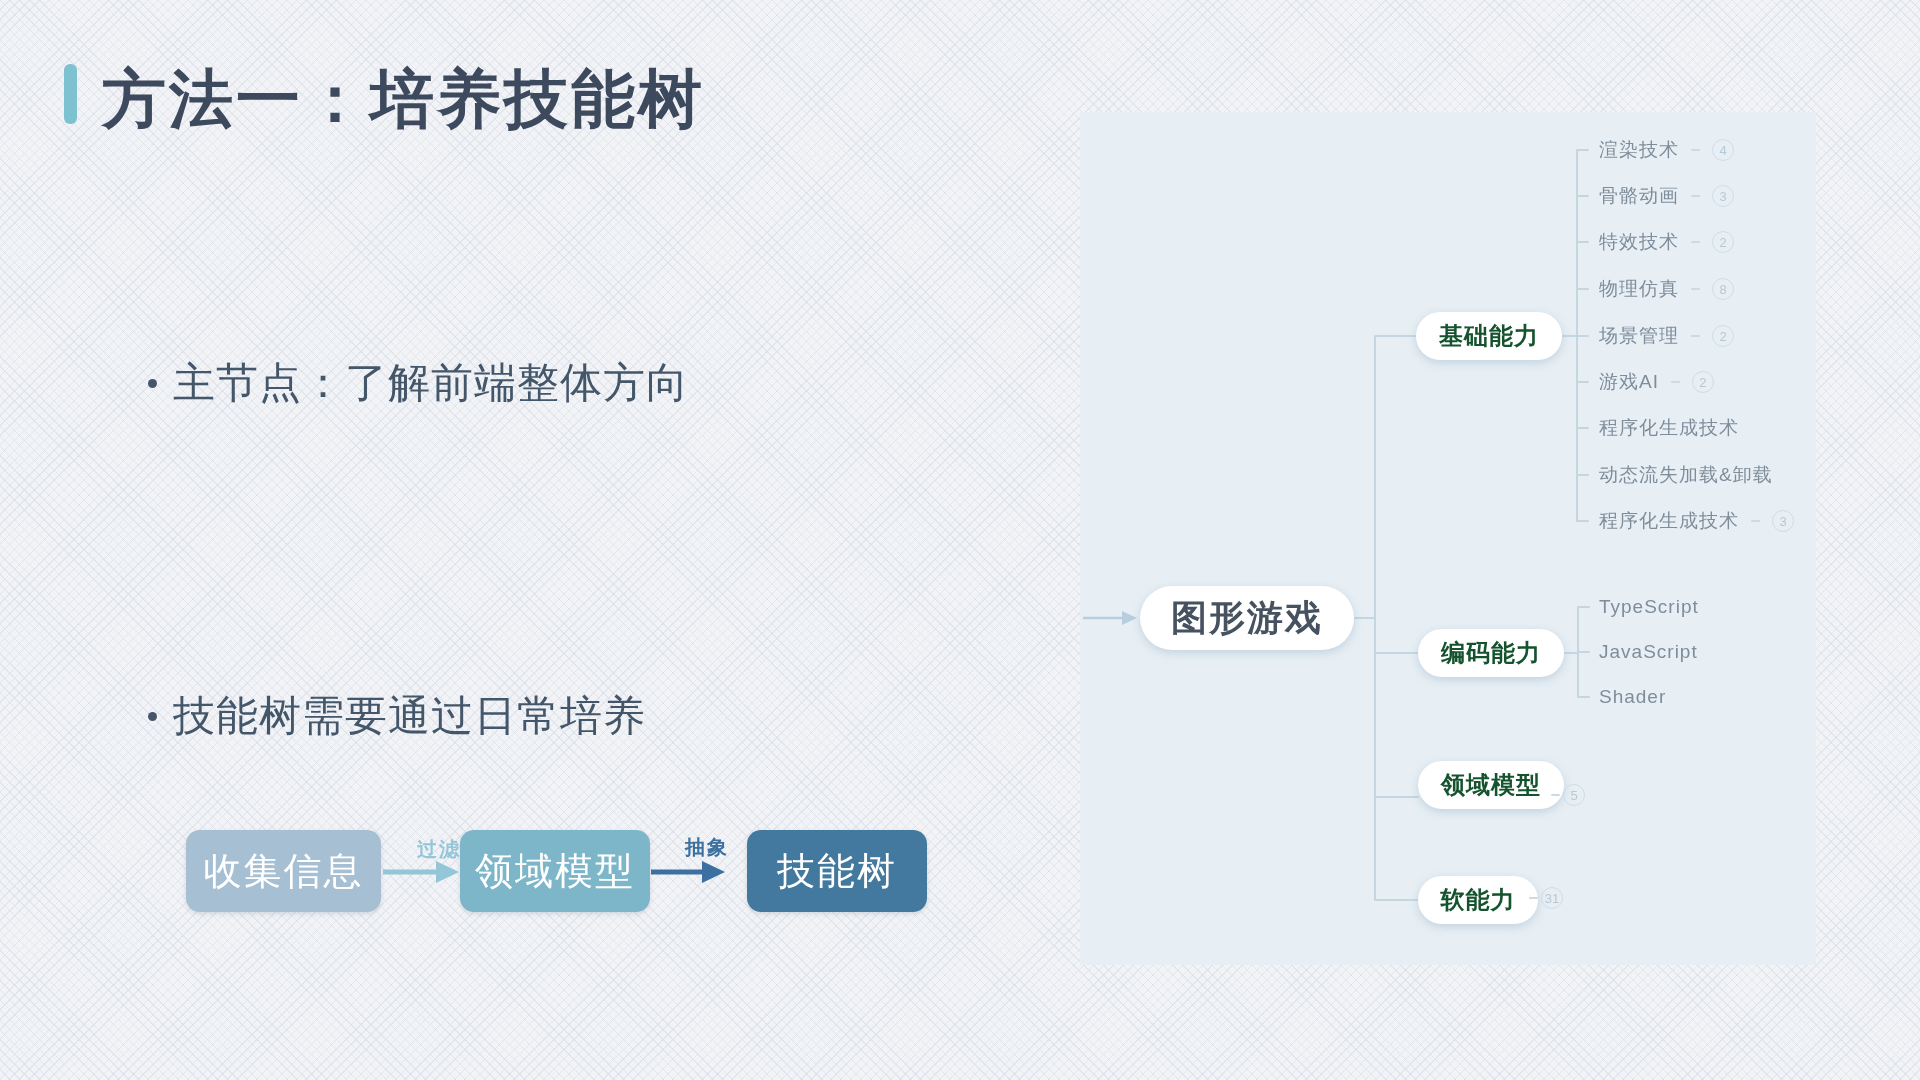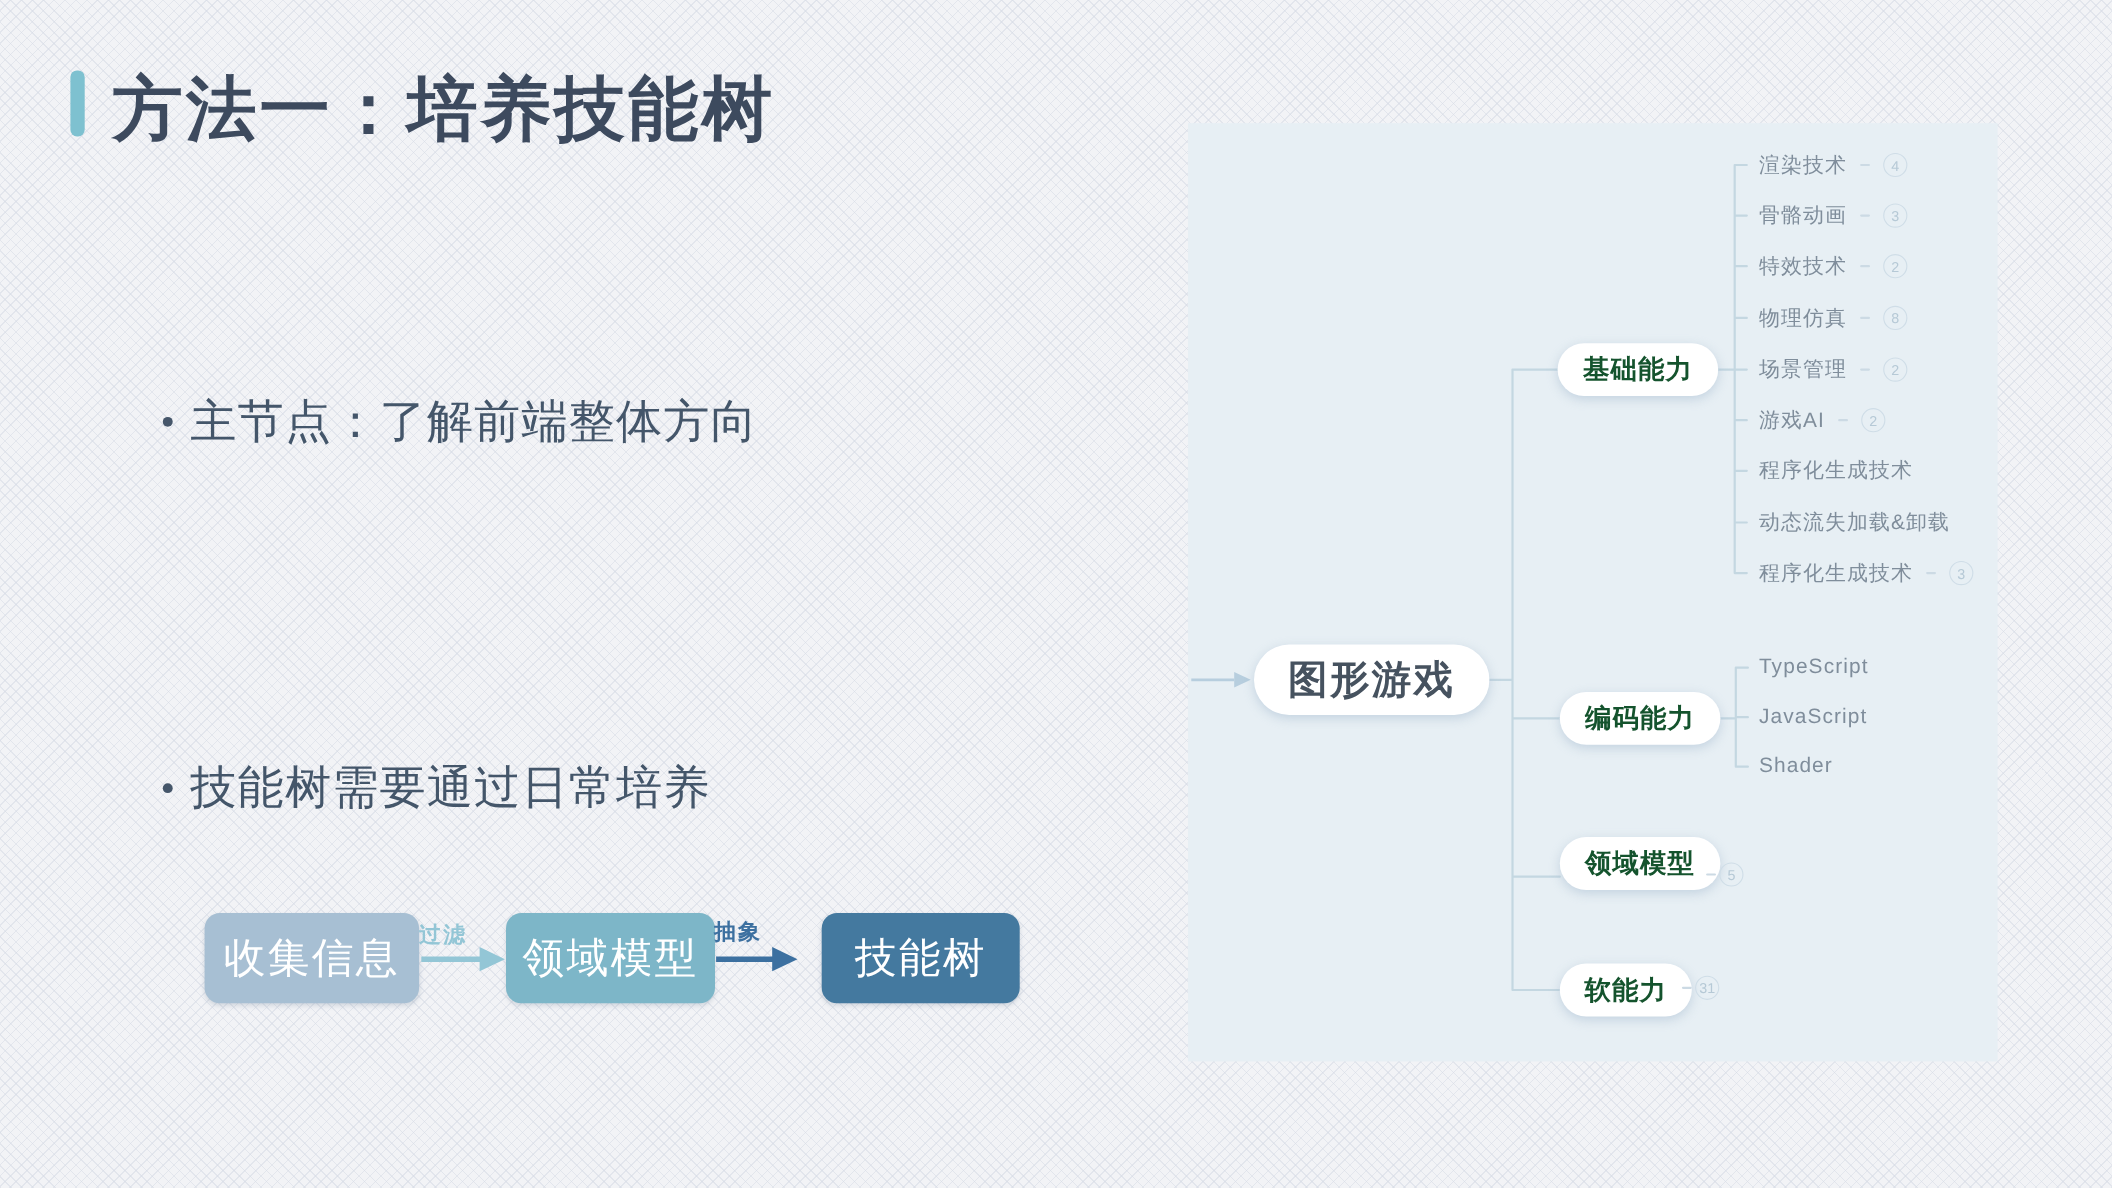--- a/index.html
+++ b/index.html
@@ -43,21 +43,21 @@
   .flow-box{
     position:absolute;top:830px;height:82px;border-radius:14px;
     display:flex;align-items:center;justify-content:center;
     color:#ffffff;font-size:38px;letter-spacing:2px;
     box-shadow:0 2px 4px rgba(120,140,160,.25);
   }
   .fb1{left:186px;width:195px;background:#a7bfd3;}
   .fb2{left:460px;width:190px;background:#7db6c8;}
   .fb3{left:747px;width:180px;background:#44799f;}
   .flow-label{
-    position:absolute;width:80px;text-align:left;
+    position:absolute;width:80px;text-align:right;
     font-size:20px;font-weight:bold;letter-spacing:2px;
   }
   .fl1{left:381px;top:836px;color:#93c6d6;}
   .fl2{left:649px;top:834px;color:#3c70a0;}
   .flow-arrow{position:absolute;width:80px;height:26px;}
   .fa1{left:381px;top:859px;}
   .fa2{left:649px;top:859px;}
   
   .mindmap{
     position:absolute;left:1080px;top:112px;width:736px;height:853px;

